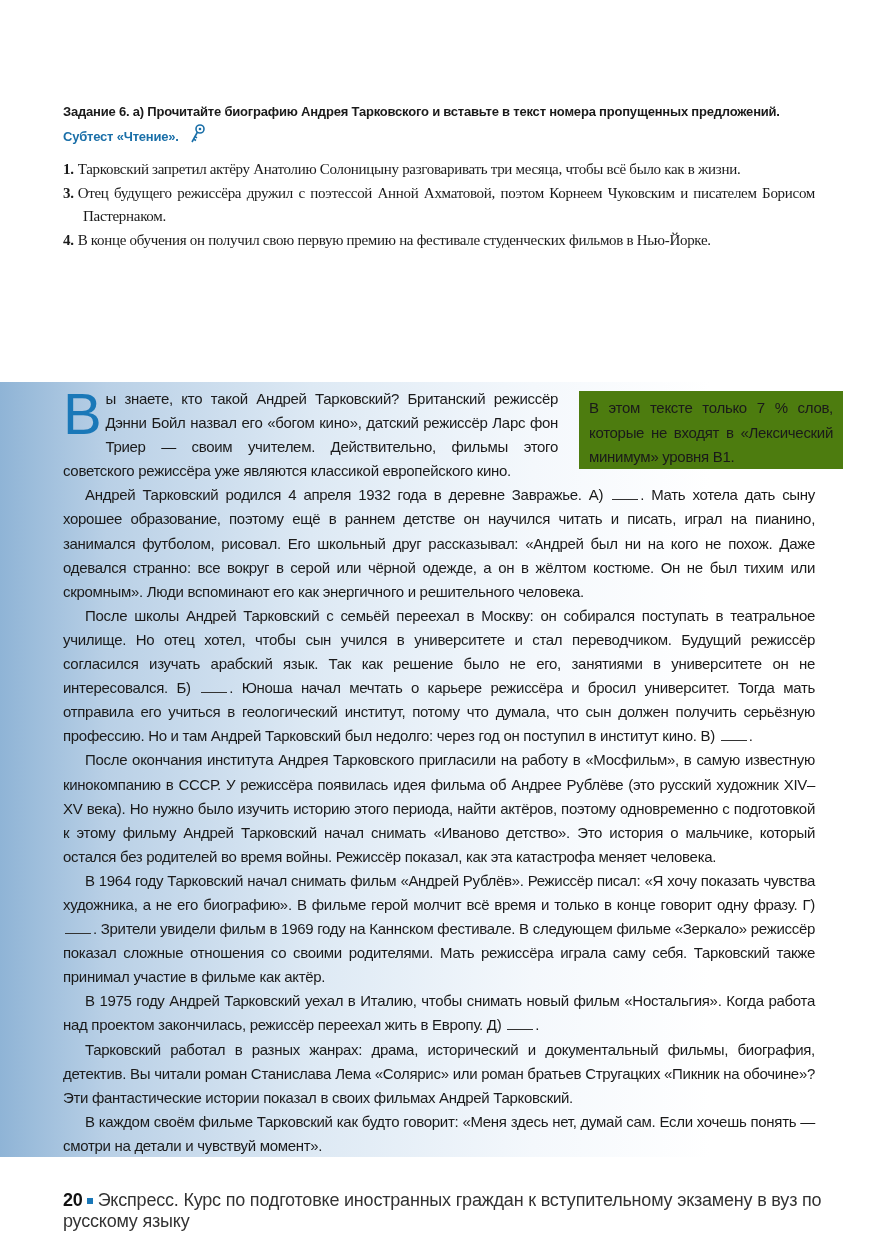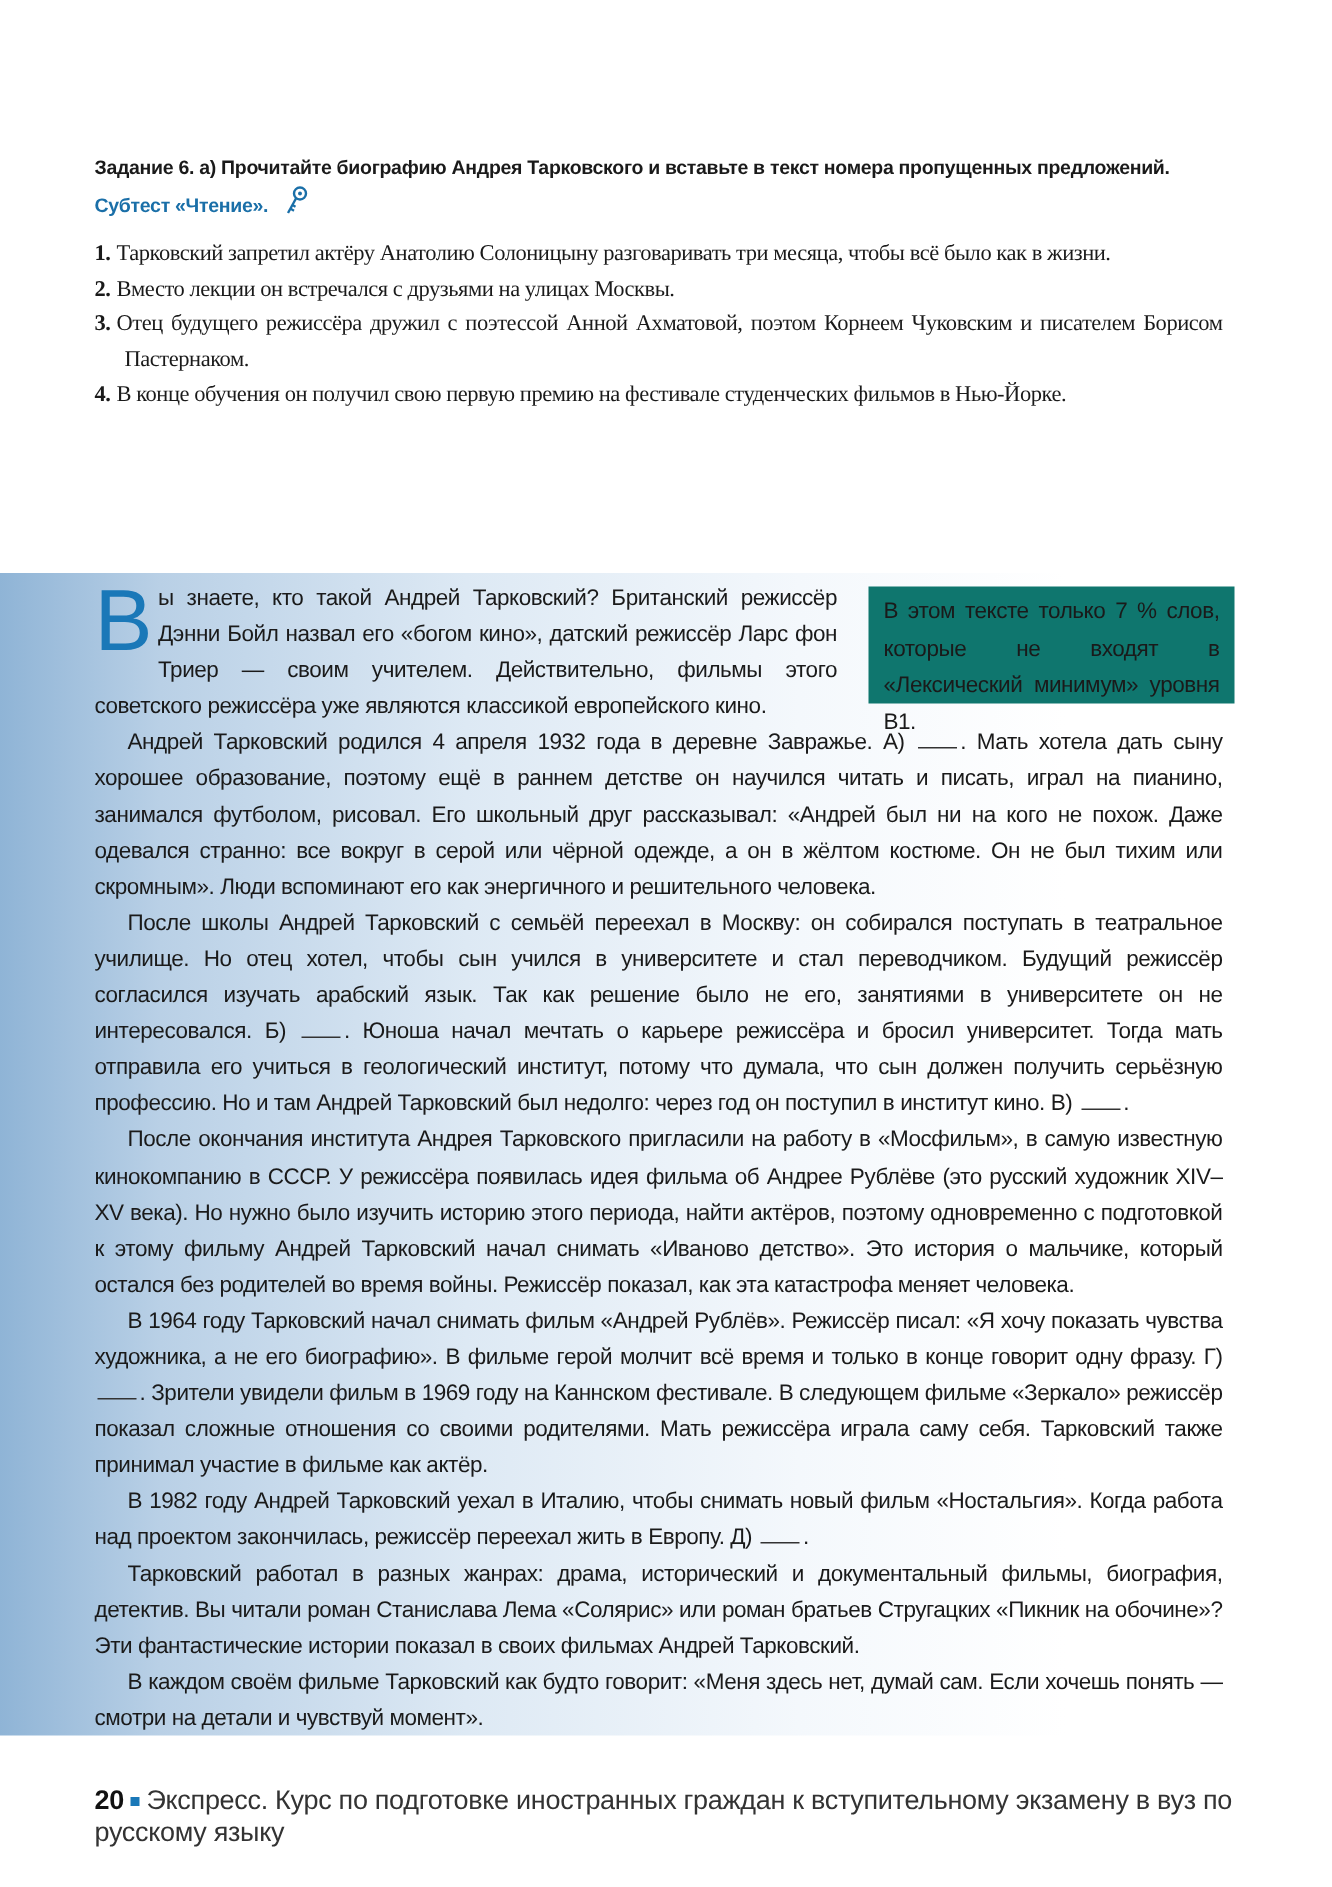--- a/index.html
+++ b/index.html
@@ -25,22 +25,22 @@
   }
   .reading-inner {
     position: absolute; left: 63px; top: 5px; width: 752px;
     font-size: 15px; line-height: 24.1px; letter-spacing: -0.3px; text-align: justify;
   }
   .intro { width: 495px; }
   .dropcap {
     float: left; font-size: 58px; line-height: 46px; color: #1a78b8; margin: 4px 4px 0 0; font-weight: normal;
   }
   .note {
-    position: absolute; left: 579px; top: 391px; width: 244px; height: 78px;
-    background: #0f766e; font-size: 15px; line-height: 24.5px; letter-spacing: -0.3px;
+    position: absolute; left: 579px; top: 391px; width: 264px; height: 78px;
+    background: #4d7c0f; font-size: 15px; line-height: 24.5px; letter-spacing: -0.3px;
     padding: 5px 10px; box-sizing: border-box; text-align: justify;
   }
   .para { text-indent: 22px; margin: 0; }
   .blank { display: inline-block; width: 26px; border-bottom: 1px solid #333; margin: 0 2px; height: 14px; vertical-align: baseline; }
   .footer {
     position: absolute; left: 63px; top: 1190px; font-size: 18px; color: #333; letter-spacing: -0.2px;
   }
   .footer .page { font-weight: bold; color: #111; margin-right: 4px; }
   .footer .sq { display: inline-block; width: 6px; height: 6px; background: #1a78b8; margin-right: 5px; vertical-align: 2px; }
 </style>
@@ -56,35 +56,34 @@
       <circle cx="10" cy="5" r="1.3" fill="#1a6fa8"></circle>
       <line x1="7.5" y1="8" x2="2" y2="18" stroke="#1a6fa8" stroke-width="1.6"></line>
       <line x1="3.5" y1="15" x2="6" y2="16.5" stroke="#1a6fa8" stroke-width="1.5"></line>
       <line x1="4.8" y1="12.5" x2="7" y2="13.8" stroke="#1a6fa8" stroke-width="1.5"></line>
     </svg>
   </span>
 </div>
 
 <div class="options">
   <div class="opt"><span class="num">1.</span><span>Тарковский запретил актёру Анатолию Солоницыну разговаривать три месяца, чтобы всё было как в жизни.</span></div>
-  <div class="opt"><span class="num">2.</span><span>Вместо лекции он встречался с друзьями на улицах Москвы.</span></div>
   <div class="opt"><span class="num">3.</span><span>Отец будущего режиссёра дружил с поэтессой Анной Ахматовой, поэтом Корнеем Чуковским и писателем Борисом Пастернаком.</span></div>
   <div class="opt"><span class="num">4.</span><span>В конце обучения он получил свою первую премию на фестивале студенческих фильмов в Нью-Йорке.</span></div>
 </div>
 
 <div class="reading">
   <div class="reading-inner">
     <div class="intro">
       <span class="dropcap">В</span><span>ы знаете, кто такой Андрей Тарковский? Британский режиссёр Дэнни Бойл назвал его «богом кино», датский режиссёр Ларс фон Триер — своим учителем. Действительно, фильмы этого советского режиссёра уже являются классикой европейского кино.</span>
     </div>
     <p class="para"><span>Андрей Тарковский родился 4 апреля 1932 года в деревне Завражье. А)</span> <span class="blank"></span><span>. Мать хотела дать сыну хорошее образование, поэтому ещё в раннем детстве он научился читать и писать, играл на пианино, занимался футболом, рисовал. Его школьный друг рассказывал: «Андрей был ни на кого не похож. Даже одевался странно: все вокруг в серой или чёрной одежде, а он в жёлтом костюме. Он не был тихим или скромным». Люди вспоминают его как энергичного и решительного человека.</span></p>
     <p class="para"><span>После школы Андрей Тарковский с семьёй переехал в Москву: он собирался поступать в театральное училище. Но отец хотел, чтобы сын учился в университете и стал переводчиком. Будущий режиссёр согласился изучать арабский язык. Так как решение было не его, занятиями в университете он не интересовался. Б)</span> <span class="blank"></span><span>. Юноша начал мечтать о карьере режиссёра и бросил университет. Тогда мать отправила его учиться в геологический институт, потому что думала, что сын должен получить серьёзную профессию. Но и там Андрей Тарковский был недолго: через год он поступил в институт кино. В)</span> <span class="blank"></span><span>.</span></p>
     <p class="para">После окончания института Андрея Тарковского пригласили на работу в «Мосфильм», в самую известную кинокомпанию в СССР. У режиссёра появилась идея фильма об Андрее Рублёве (это русский художник XIV–XV века). Но нужно было изучить историю этого периода, найти актёров, поэтому одновременно с подготовкой к этому фильму Андрей Тарковский начал снимать «Иваново детство». Это история о мальчике, который остался без родителей во время войны. Режиссёр показал, как эта катастрофа меняет человека.</p>
     <p class="para"><span>В 1964 году Тарковский начал снимать фильм «Андрей Рублёв». Режиссёр писал: «Я хочу показать чувства художника, а не его биографию». В фильме герой молчит всё время и только в конце говорит одну фразу. Г)</span> <span class="blank"></span><span>. Зрители увидели фильм в 1969 году на Каннском фестивале. В следующем фильме «Зеркало» режиссёр показал сложные отношения со своими родителями. Мать режиссёра играла саму себя. Тарковский также принимал участие в фильме как актёр.</span></p>
-    <p class="para"><span>В 1982 году Андрей Тарковский уехал в Италию, чтобы снимать новый фильм «Ностальгия». Когда работа над проектом закончилась, режиссёр переехал жить в Европу. Д)</span> <span class="blank"></span><span>.</span></p>
+    <p class="para"><span>В 1975 году Андрей Тарковский уехал в Италию, чтобы снимать новый фильм «Ностальгия». Когда работа над проектом закончилась, режиссёр переехал жить в Европу. Д)</span> <span class="blank"></span><span>.</span></p>
     <p class="para">Тарковский работал в разных жанрах: драма, исторический и документальный фильмы, биография, детектив. Вы читали роман Станислава Лема «Солярис» или роман братьев Стругацких «Пикник на обочине»? Эти фантастические истории показал в своих фильмах Андрей Тарковский.</p>
     <p class="para">В каждом своём фильме Тарковский как будто говорит: «Меня здесь нет, думай сам. Если хочешь понять — смотри на детали и чувствуй момент».</p>
   </div>
 </div>
 
 <div class="note">В этом тексте только 7 % слов, которые не входят в «Лексический минимум» уровня В1.</div>
 
 <div class="footer">
   <span class="page">20</span><span class="sq"></span><span>Экспресс. Курс по подготовке иностранных граждан к вступительному экзамену в вуз по русскому языку</span>
 </div>

